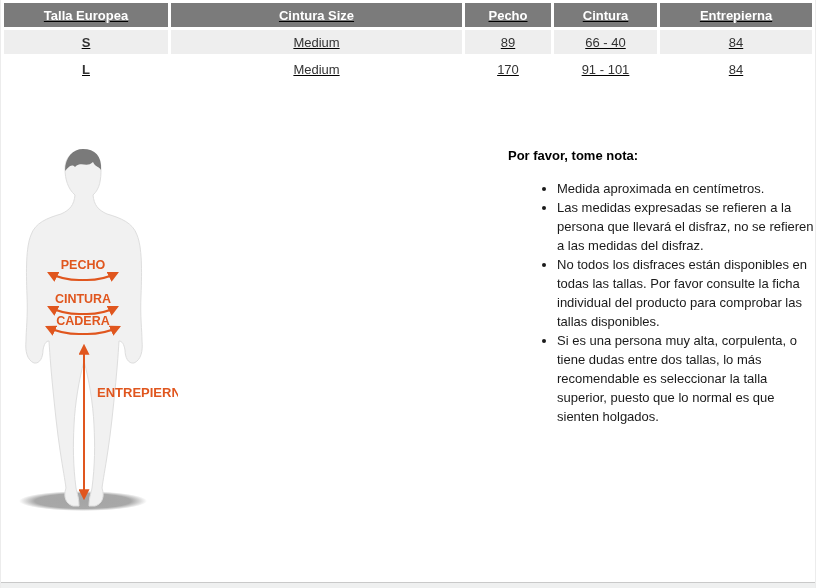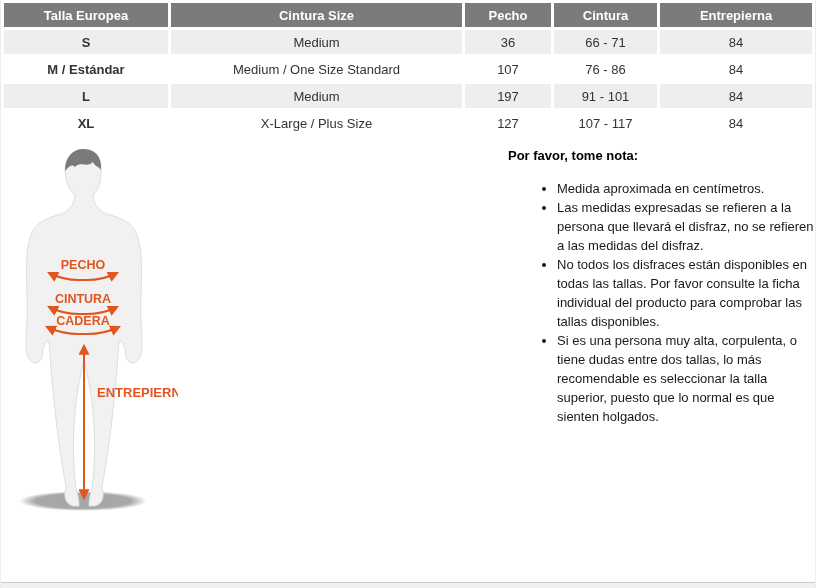--- a/index.html
+++ b/index.html
@@ -5,20 +5,21 @@
   html,body{margin:0;padding:0;background:#ffffff;}
   .page{
     position:relative;
     width:816px;height:588px;
     background:#ffffff;
     font-family:"Liberation Sans", sans-serif;
     overflow:hidden;
     border-left:1px solid #ececec;
     border-right:1px solid #ececec;
     box-sizing:border-box;
+    text-decoration:underline;
   }
   
   .size-table{
     width:100%;
     border-collapse:separate;
     border-spacing:3px;
     table-layout:fixed;
   }
   .size-table th{
     background:#7b7b7b;
@@ -92,43 +93,29 @@
           <th>Cintura Size</th>
           <th>Pecho</th>
           <th>Cintura</th>
           <th>Entrepierna</th>
         </tr>
     </thead>
     <tbody>
         <tr>
           <td class="c-size">S</td>
           <td>Medium</td>
-          <td>36</td>
-          <td>66 - 71</td>
-          <td>84</td>
-        </tr>
-        <tr>
-          <td class="c-size">M / Estándar</td>
-          <td>Medium / One Size Standard</td>
-          <td>107</td>
-          <td>76 - 86</td>
+          <td>89</td>
+          <td>66 - 40</td>
           <td>84</td>
         </tr>
         <tr>
           <td class="c-size">L</td>
           <td>Medium</td>
-          <td>197</td>
+          <td>170</td>
           <td>91 - 101</td>
-          <td>84</td>
-        </tr>
-        <tr>
-          <td class="c-size">XL</td>
-          <td>X-Large / Plus Size</td>
-          <td>127</td>
-          <td>107 - 117</td>
           <td>84</td>
         </tr>
       </tbody>
   </table>
 
   <div class="figure-area">
     <svg width="165" height="372" viewBox="0 0 165 372" xmlns="http://www.w3.org/2000/svg">
       <defs>
         <radialGradient id="shadowGrad" cx="50%" cy="50%" r="50%">
           <stop offset="0%" stop-color="#a5a5a5"></stop>

